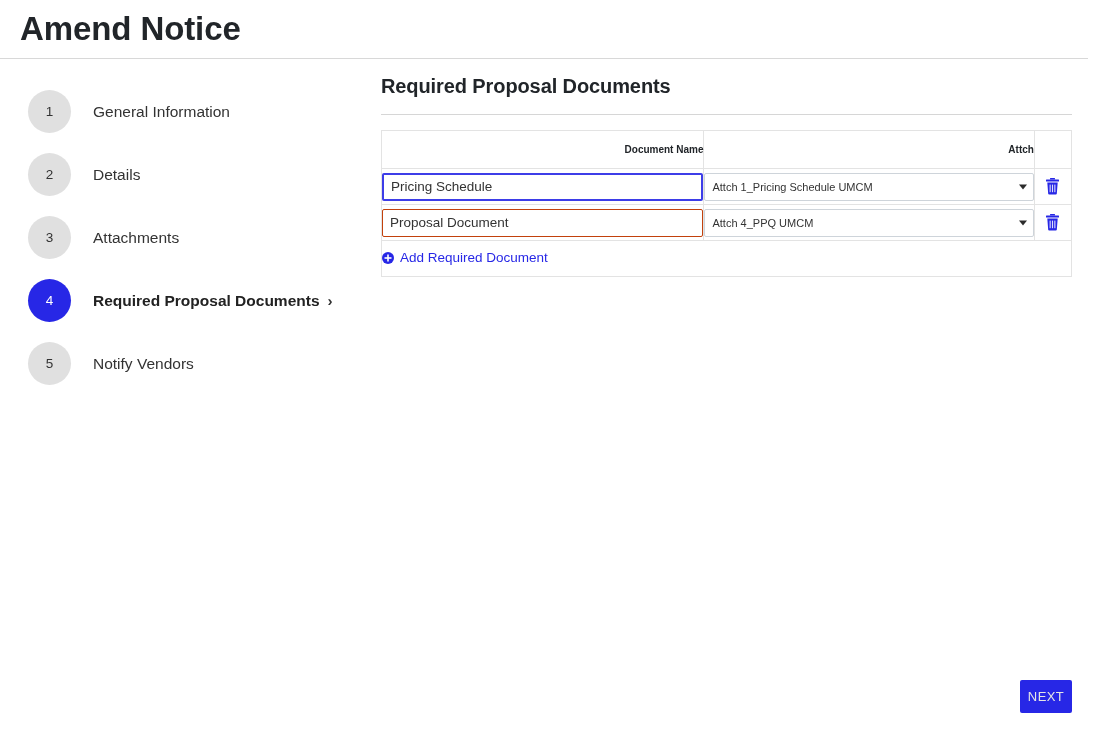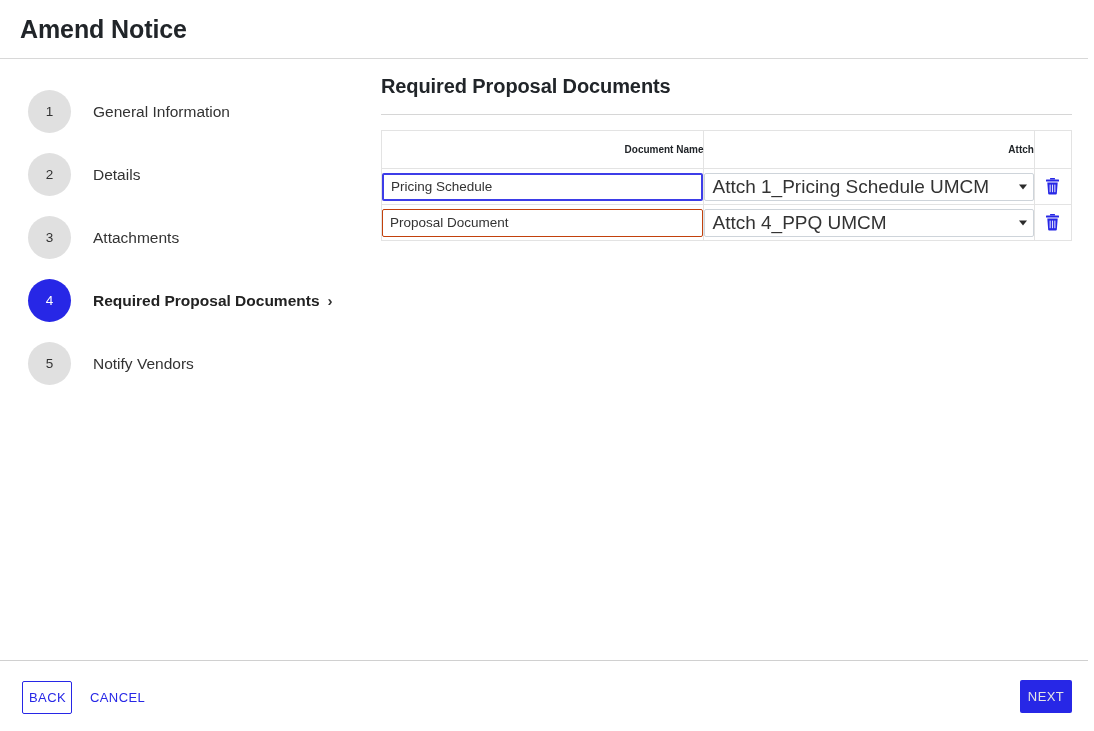--- a/index.html
+++ b/index.html
@@ -23,21 +23,21 @@
   .page-header {
     position: absolute;
     left: 0; top: 0;
     width: 1094px; height: 59px;
     border-bottom: 1px solid #d8d8d8;
     display: flex;
     align-items: center;
   }
   .page-title {
     margin-left: 20px;
-    font-size: 25px;
+    font-size: 33px;
     font-weight: bold;
     color: #212529;
     letter-spacing: -0.1px;
   }
 
   
   .body-area {
     position: absolute;
     left: 0; top: 59px;
     width: 1088px;
@@ -161,21 +161,21 @@
     position: relative;
     width: 100%;
     height: 28px;
   }
   .select-box {
     width: 100%;
     height: 28px;
     border: 1px solid #ced4da;
     border-radius: 2px;
     background: #fff;
-    font-size: 19px;
+    font-size: 11px;
     color: #333;
     padding: 0 22px 0 7px;
     display: flex;
     align-items: center;
     white-space: nowrap;
     overflow: hidden;
     cursor: pointer;
   }
   .select-caret {
     position: absolute;
@@ -375,26 +375,34 @@
                   <rect x="5" y="0" width="5" height="1.6" rx="0.4" fill="#2727e6"></rect>
                   <path d="M2.3 4.6 h10.4 l-0.9 11.2 a0.9 0.9 0 0 1 -0.9 0.8 h-6.8 a0.9 0.9 0 0 1 -0.9 -0.8 z" fill="#2727e6"></path>
                   <rect x="4.6" y="6.6" width="1.1" height="7.6" fill="#ffffff" opacity="0.85"></rect>
                   <rect x="6.95" y="6.6" width="1.1" height="7.6" fill="#ffffff" opacity="0.85"></rect>
                   <rect x="9.3" y="6.6" width="1.1" height="7.6" fill="#ffffff" opacity="0.85"></rect>
                 </svg>
               </button>
             </td>
           </tr>
 
+          <tr>
+            <td class="addrow-cell" colspan="3">
+              <span class="add-link">
+                <svg class="plus-icon" width="12" height="12" viewBox="0 0 12 12">
+                  <circle cx="6" cy="6" r="6" fill="#2727e6"></circle>
+                  <rect x="5.2" y="2.5" width="1.6" height="7" fill="#ffffff"></rect>
+                  <rect x="2.5" y="5.2" width="7" height="1.6" fill="#ffffff"></rect>
+                </svg>
+                <span>Add Required Document</span>
+              </span>
+            </td>
+          </tr>
 
         </tbody>
       </table>
     </div>
   </div>
 
-  <div class="footer">
-    <button class="btn-back">BACK</button>
-    <button class="btn-cancel">CANCEL</button>
-  </div>
   <button class="btn-next">NEXT</button>
 
   <div class="right-gutter"></div>
 </div>
 
 </body></html>

